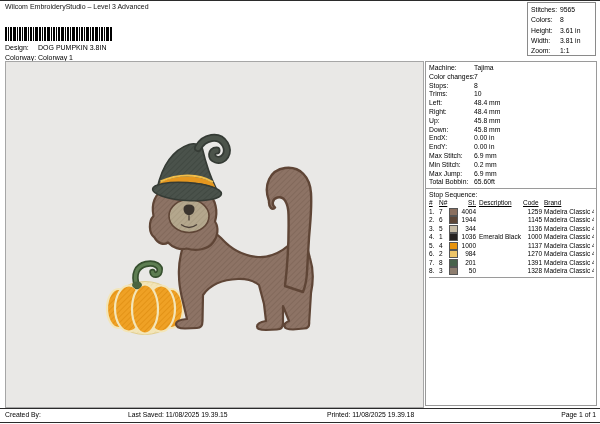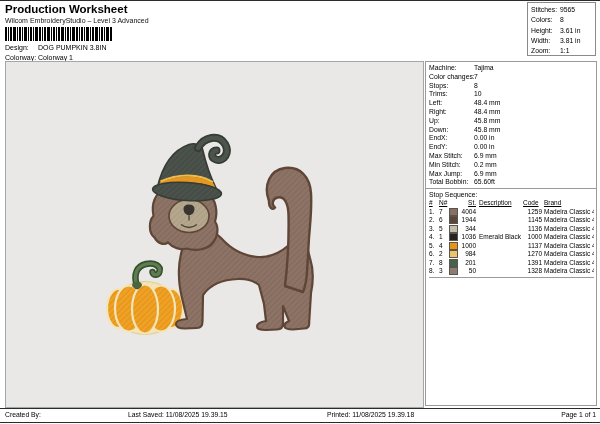--- a/index.html
+++ b/index.html
@@ -49,21 +49,20 @@
   .footer span{position:absolute;top:2px;font-size:6.8px;white-space:nowrap;}
   .f-created{left:5px;} .f-saved{left:128px;} .f-printed{left:327px;} .f-page{right:4px;}
 </style>
 </head>
 <body>
 
 <div class="page">
   <div class="topline"></div>
 
   <div class="hdr">
-    <div class="hdr-title">Production Worksheet</div>
     <div class="hdr-sub">Wilcom EmbroideryStudio – Level 3 Advanced</div>
   </div>
   <svg class="barcode" viewBox="0 0 108 14" preserveAspectRatio="none">
     <g fill="#000">
       <rect x="0" width="2" height="14"></rect>
         <rect x="3" width="1" height="14"></rect>
         <rect x="5" width="2" height="14"></rect>
       <rect x="8" width="3" height="14"></rect>
         <rect x="12" width="1" height="14"></rect>
         <rect x="14" width="2" height="14"></rect>

